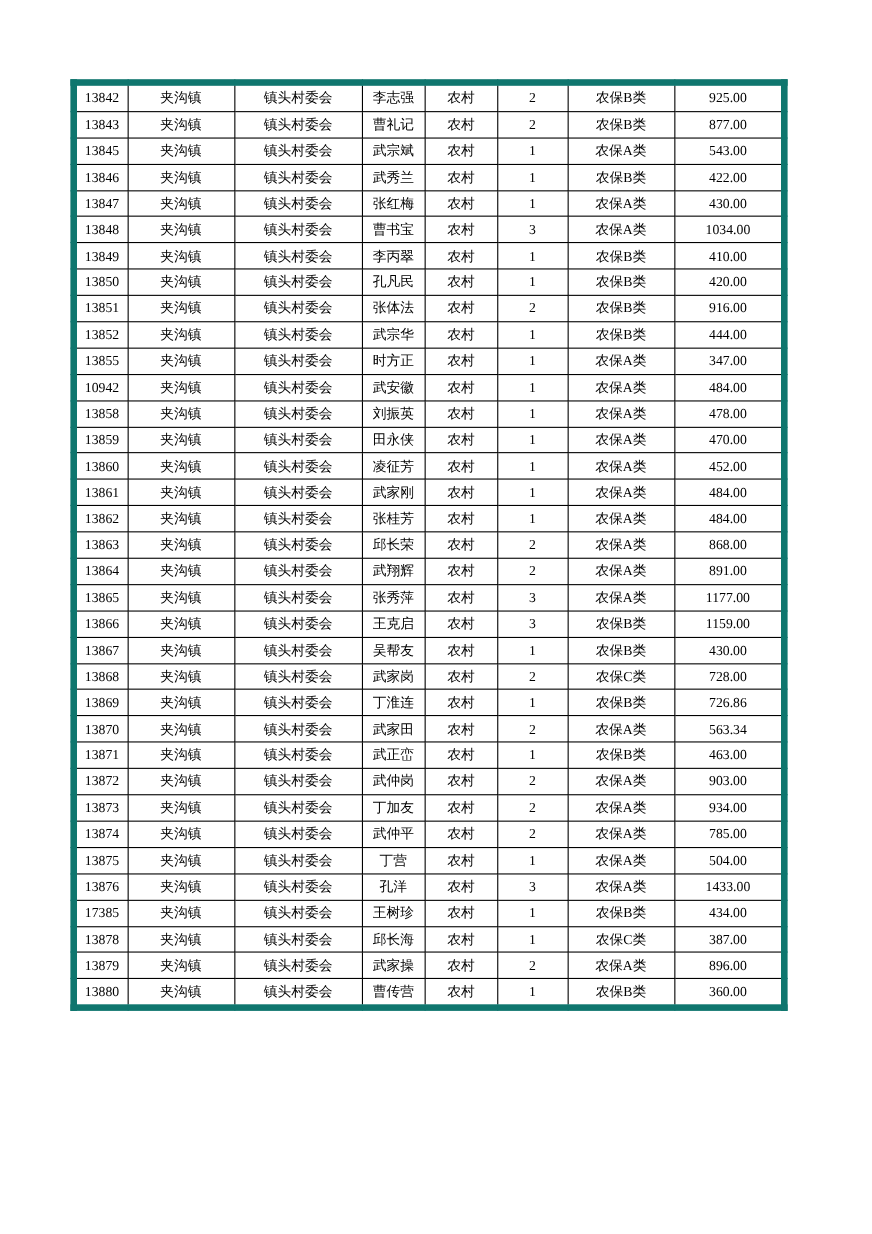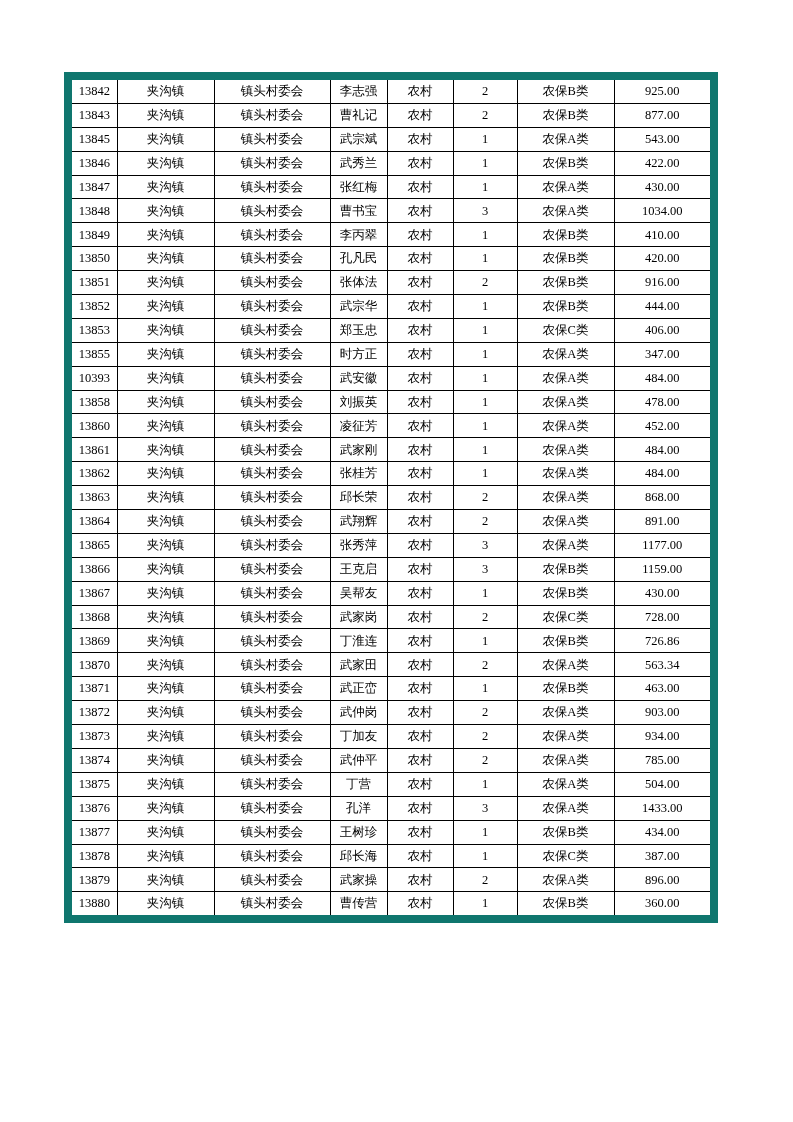--- a/index.html
+++ b/index.html
@@ -17,21 +17,21 @@
     color: #000000;
   }
   .data-table {
     position: absolute;
     left: 64px;
     top: 72px;
     width: 646px;
     height: 714px;
     border-collapse: collapse;
     table-layout: fixed;
-    border: 8px solid #0f766e;
+    border: 6px solid #0f766e;
   }
   .data-table td {
     border: 1px solid #000000;
     padding: 0 2px;
     height: 22.9px;
     text-align: center;
     vertical-align: middle;
     font-size: 12.5px;
     line-height: 1;
     white-space: nowrap;
@@ -156,58 +156,58 @@
           <td>13852</td>
           <td>夹沟镇</td>
           <td>镇头村委会</td>
           <td>武宗华</td>
           <td>农村</td>
           <td>1</td>
           <td>农保B类</td>
           <td>444.00</td>
         </tr>
         <tr>
-          <td>13853</td>
-          <td>夹沟镇</td>
-          <td>镇头村委会</td>
-          <td>郑玉忠</td>
-          <td>农村</td>
-          <td>1</td>
-          <td>农保C类</td>
-          <td>406.00</td>
-        </tr>
-        <tr>
           <td>13855</td>
           <td>夹沟镇</td>
           <td>镇头村委会</td>
           <td>时方正</td>
           <td>农村</td>
           <td>1</td>
           <td>农保A类</td>
           <td>347.00</td>
         </tr>
         <tr>
-          <td>10393</td>
+          <td>10942</td>
           <td>夹沟镇</td>
           <td>镇头村委会</td>
           <td>武安徽</td>
           <td>农村</td>
           <td>1</td>
           <td>农保A类</td>
           <td>484.00</td>
         </tr>
         <tr>
           <td>13858</td>
           <td>夹沟镇</td>
           <td>镇头村委会</td>
           <td>刘振英</td>
           <td>农村</td>
           <td>1</td>
           <td>农保A类</td>
           <td>478.00</td>
+        </tr>
+        <tr>
+          <td>13859</td>
+          <td>夹沟镇</td>
+          <td>镇头村委会</td>
+          <td>田永侠</td>
+          <td>农村</td>
+          <td>1</td>
+          <td>农保A类</td>
+          <td>470.00</td>
         </tr>
         <tr>
           <td>13860</td>
           <td>夹沟镇</td>
           <td>镇头村委会</td>
           <td>凌征芳</td>
           <td>农村</td>
           <td>1</td>
           <td>农保A类</td>
           <td>452.00</td>
@@ -366,21 +366,21 @@
           <td>13876</td>
           <td>夹沟镇</td>
           <td>镇头村委会</td>
           <td>孔洋</td>
           <td>农村</td>
           <td>3</td>
           <td>农保A类</td>
           <td>1433.00</td>
         </tr>
         <tr>
-          <td>13877</td>
+          <td>17385</td>
           <td>夹沟镇</td>
           <td>镇头村委会</td>
           <td>王树珍</td>
           <td>农村</td>
           <td>1</td>
           <td>农保B类</td>
           <td>434.00</td>
         </tr>
         <tr>
           <td>13878</td>

